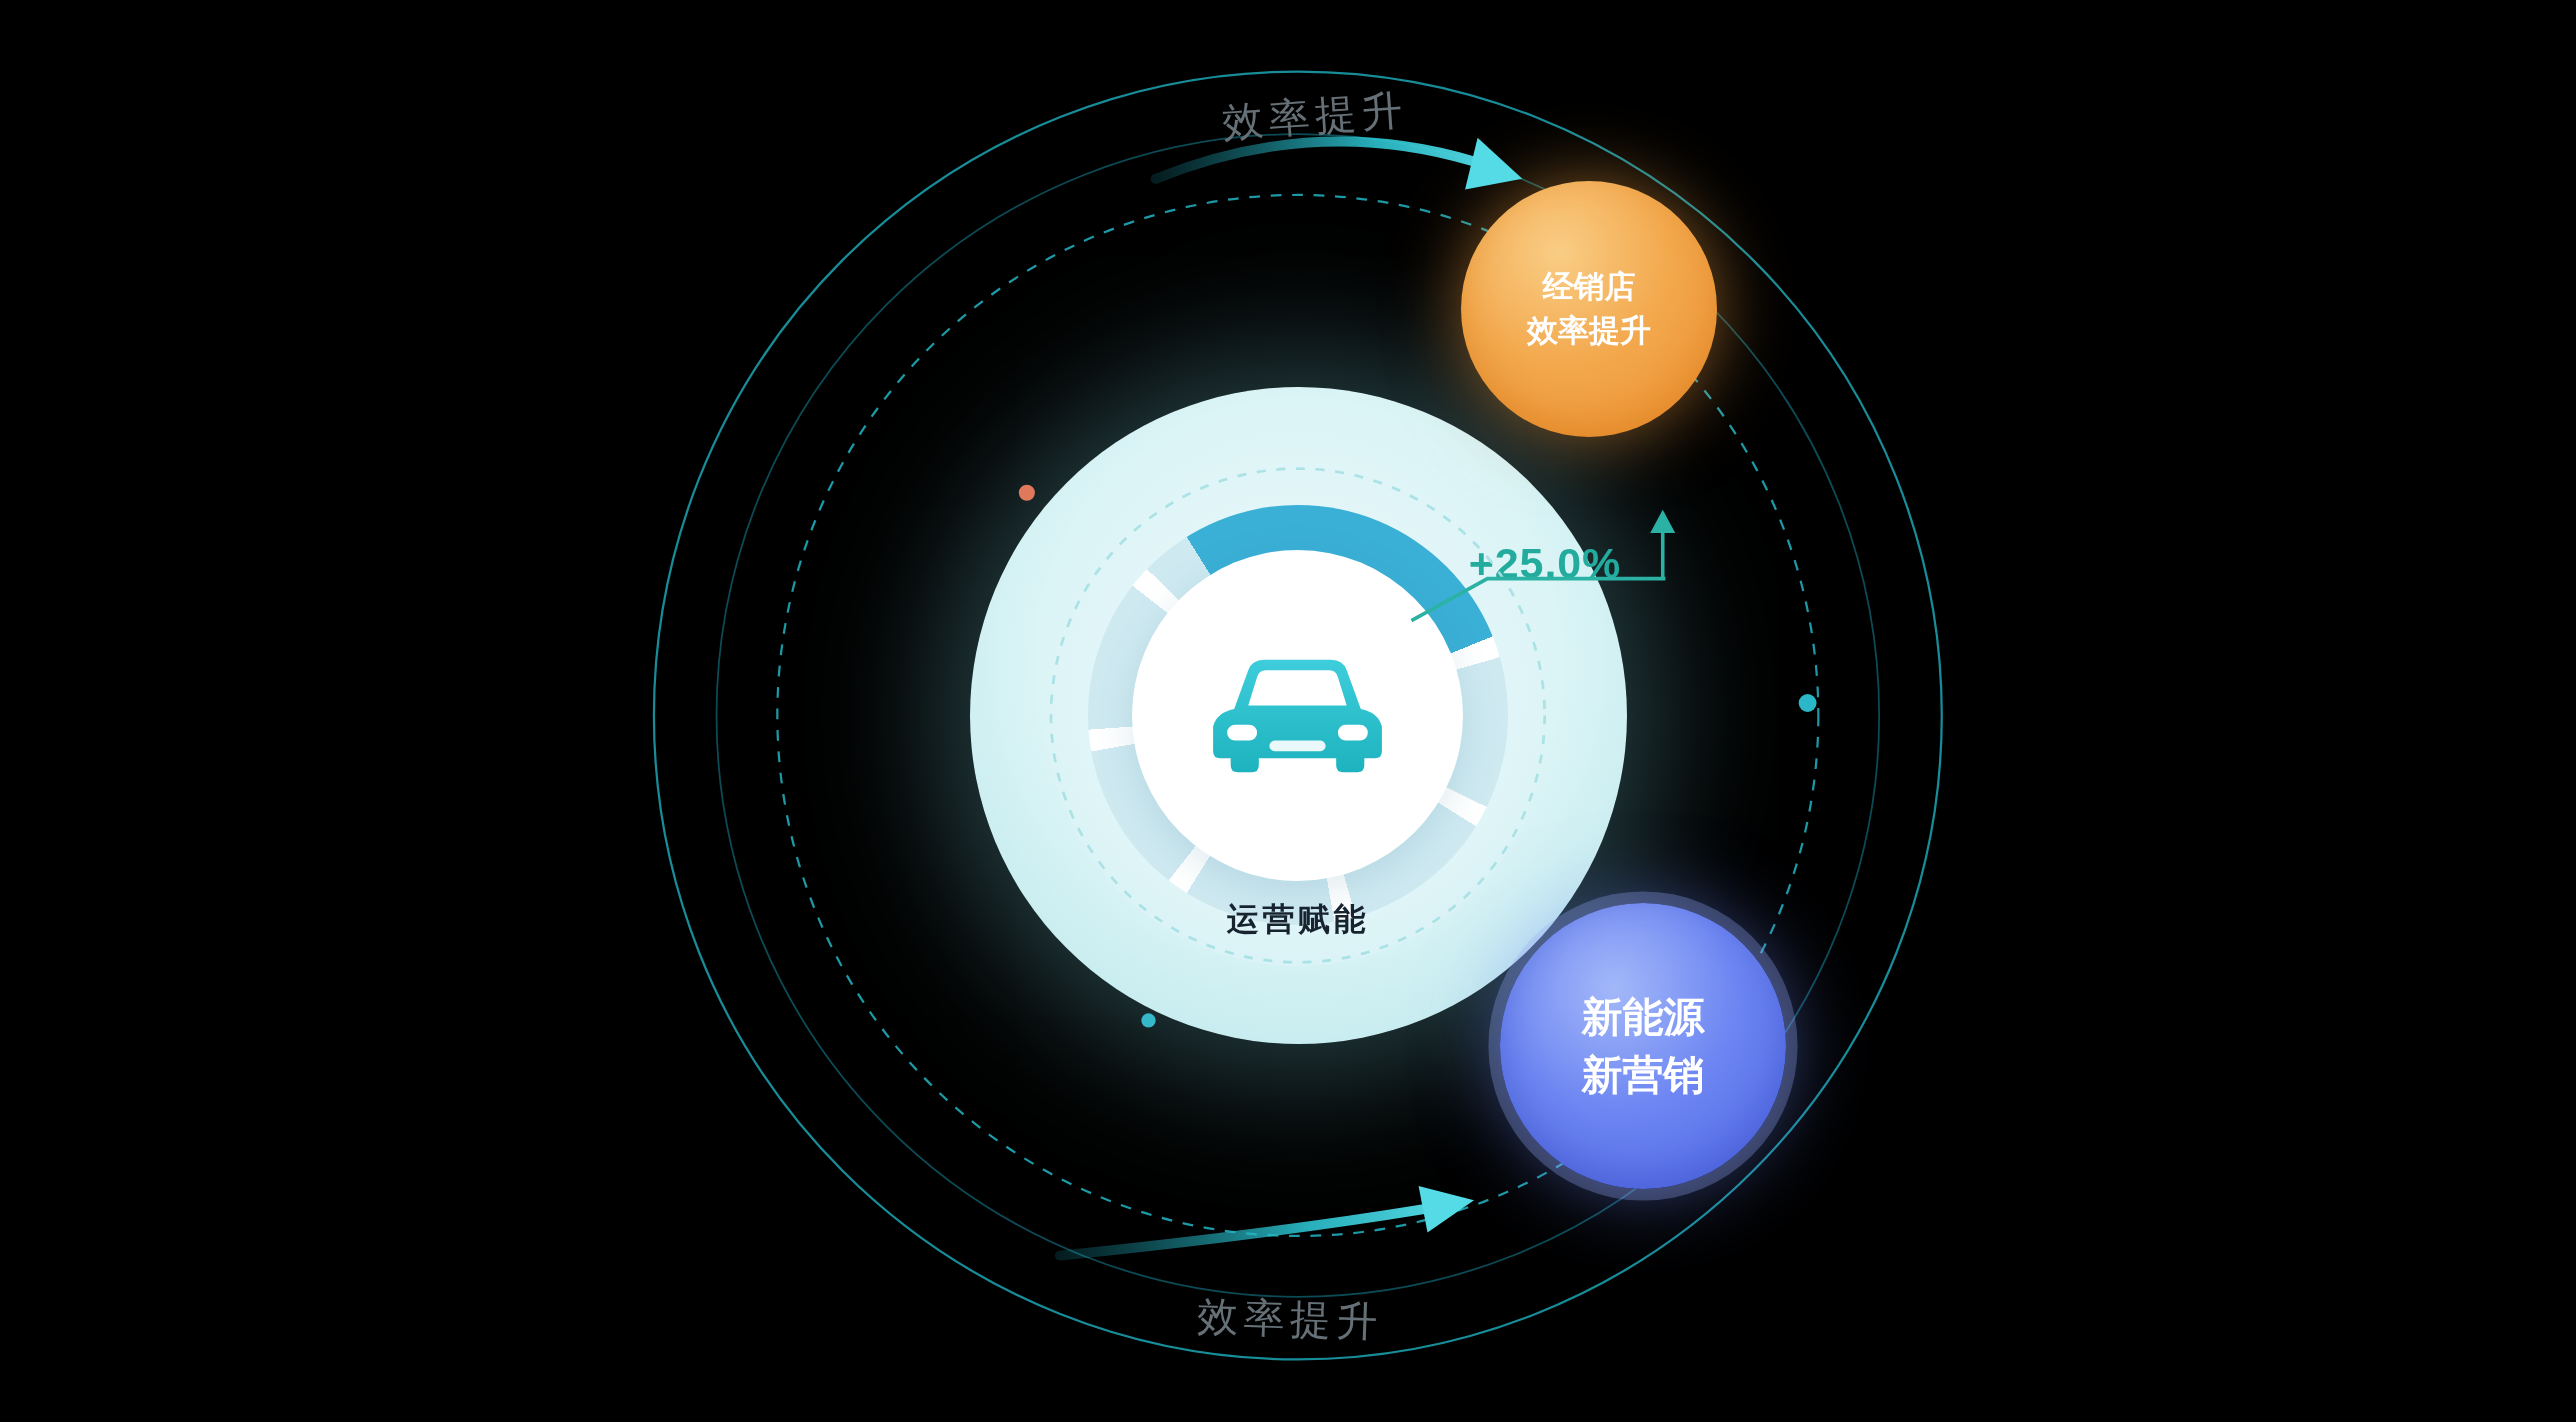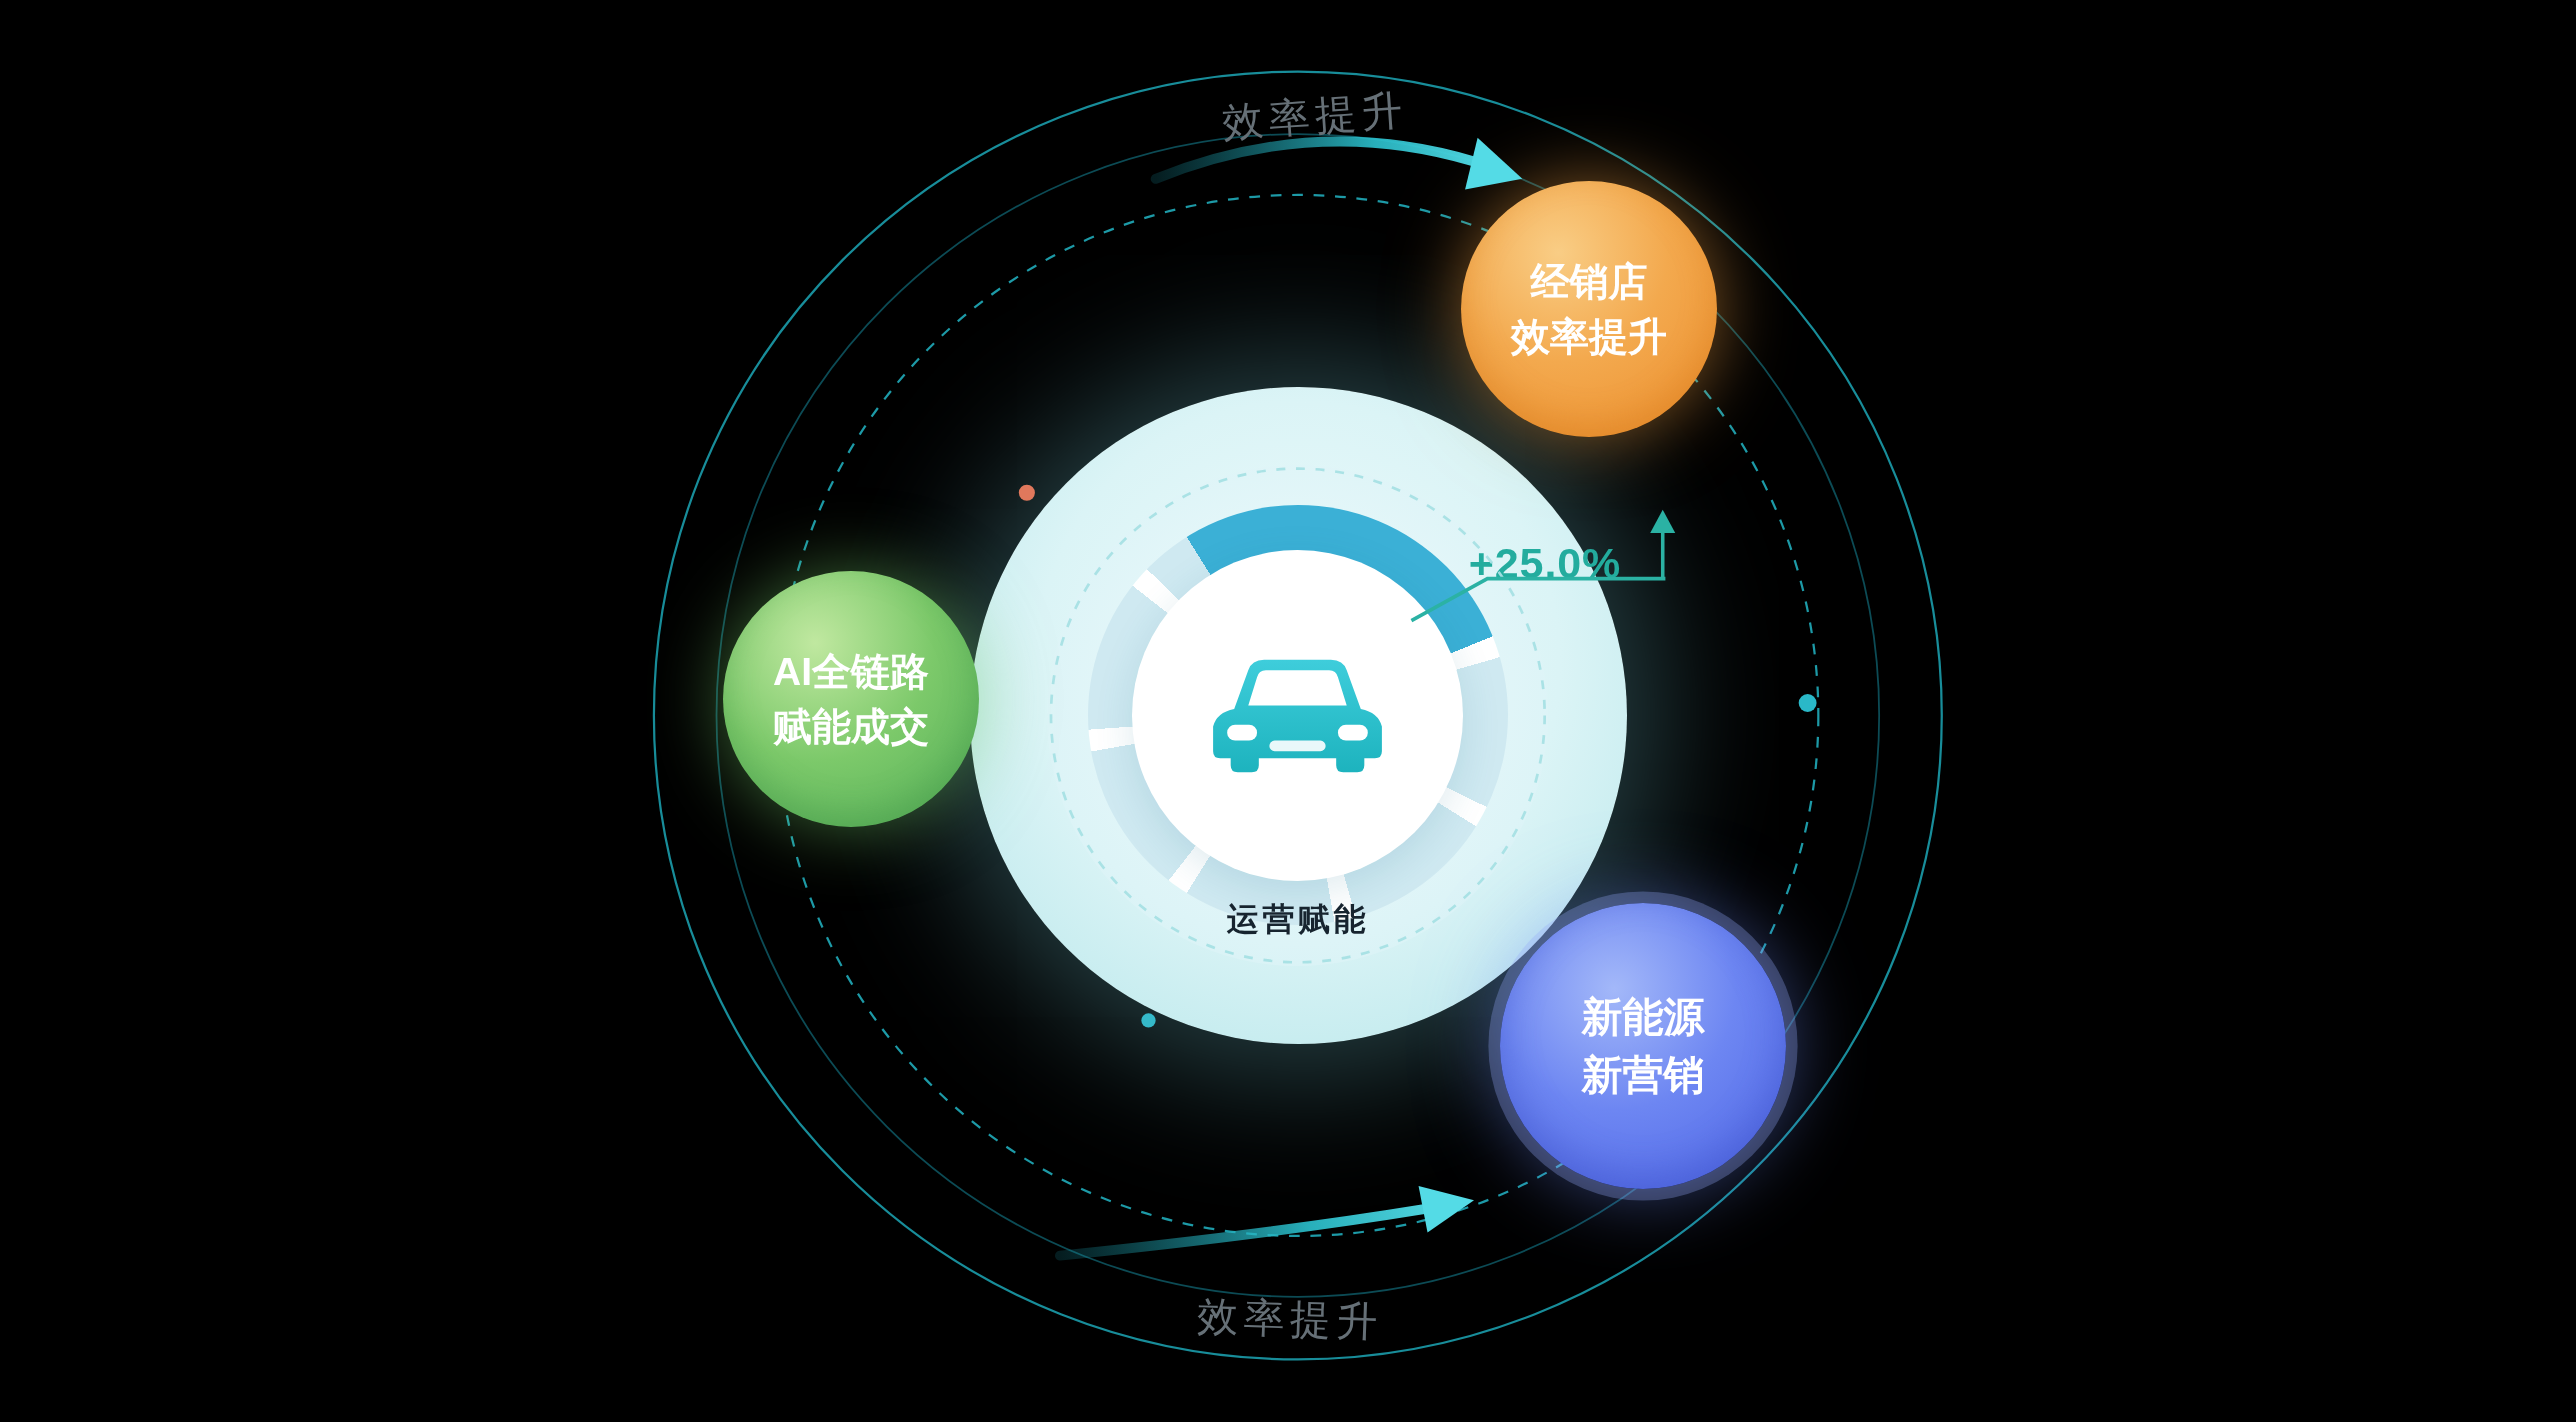--- a/index.html
+++ b/index.html
@@ -51,21 +51,21 @@
     font-size:43px;font-weight:600;color:#23ac9e;letter-spacing:0.9px;white-space:nowrap;margin-top:8px;
   }
 
   
   .bubble{
     border-radius:50%;display:flex;flex-direction:column;align-items:center;justify-content:center;
     color:#fff;font-weight:600;text-align:center;line-height:1.42;
   }
   .bubble span{display:block;white-space:nowrap;}
   .bubble-orange{
-    left:1461px;top:181px;width:256px;height:256px;font-size:39px;
+    left:1461px;top:181px;width:256px;height:256px;font-size:31px;
     background:radial-gradient(circle at 38% 28%, #f9cd85 0%, #f3a94e 45%, #ec8d2b 100%);
     box-shadow:0 0 72px rgba(240,160,70,0.55), inset 0 -12.5px 32px rgba(205,115,20,0.35);
   }
   .bubble-green{
     left:723px;top:571px;width:256px;height:256px;font-size:39px;
     background:radial-gradient(circle at 36% 28%, #c0e8a0 0%, #7cc96a 48%, #51ad57 100%);
     box-shadow:0 0 72px rgba(120,205,110,0.50), inset 0 -12.5px 32px rgba(60,140,65,0.35);
   }
   .bubble-blue{
     left:1500px;top:903px;width:286px;height:286px;font-size:41px;
@@ -112,24 +112,20 @@
       <rect x="44" y="56" width="32" height="6" rx="3" fill="#ffffff" opacity="0.9"></rect>
     </svg>
   </div>
   <div class="abs center-label">运营赋能</div>
   <div class="abs percent-label">+25.0%</div>
 
   <div class="abs bubble bubble-orange">
     <span>经销店</span>
     <span>效率提升</span>
   </div>
-  <div class="abs bubble bubble-green">
-    <span>AI全链路</span>
-    <span>赋能成交</span>
-  </div>
   <div class="abs bubble bubble-blue">
     <span>新能源</span>
     <span>新营销</span>
   </div>
 
   <div class="abs flow-label flow-label-top">效率提升</div>
   <div class="abs flow-label flow-label-bottom">效率提升</div>
 
   <svg class="layer" width="2576" height="1422" viewBox="0 0 2880 1590">
     <defs>

